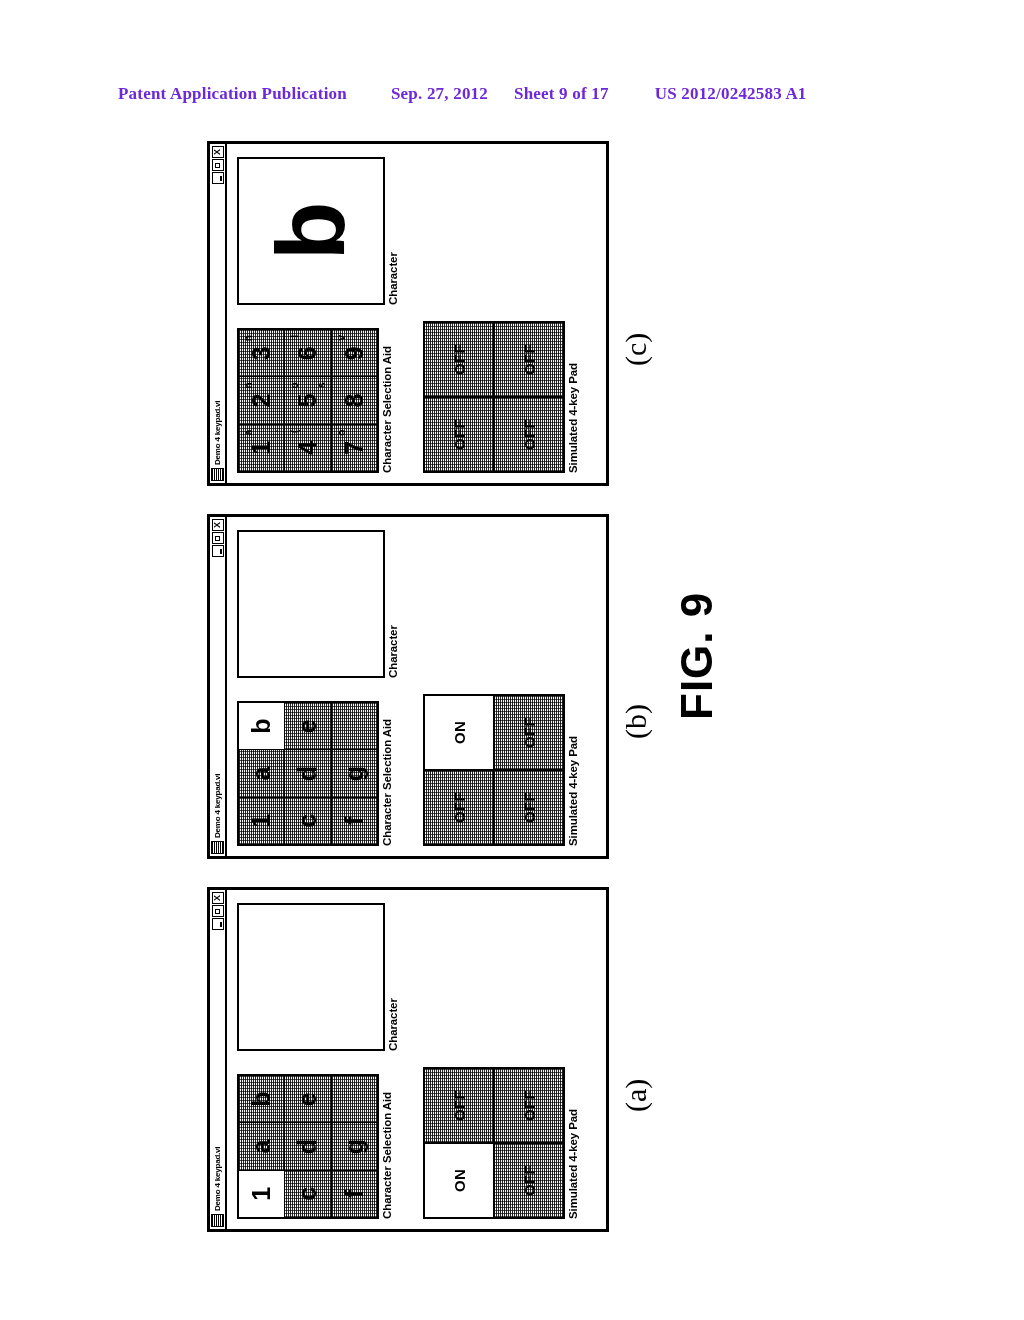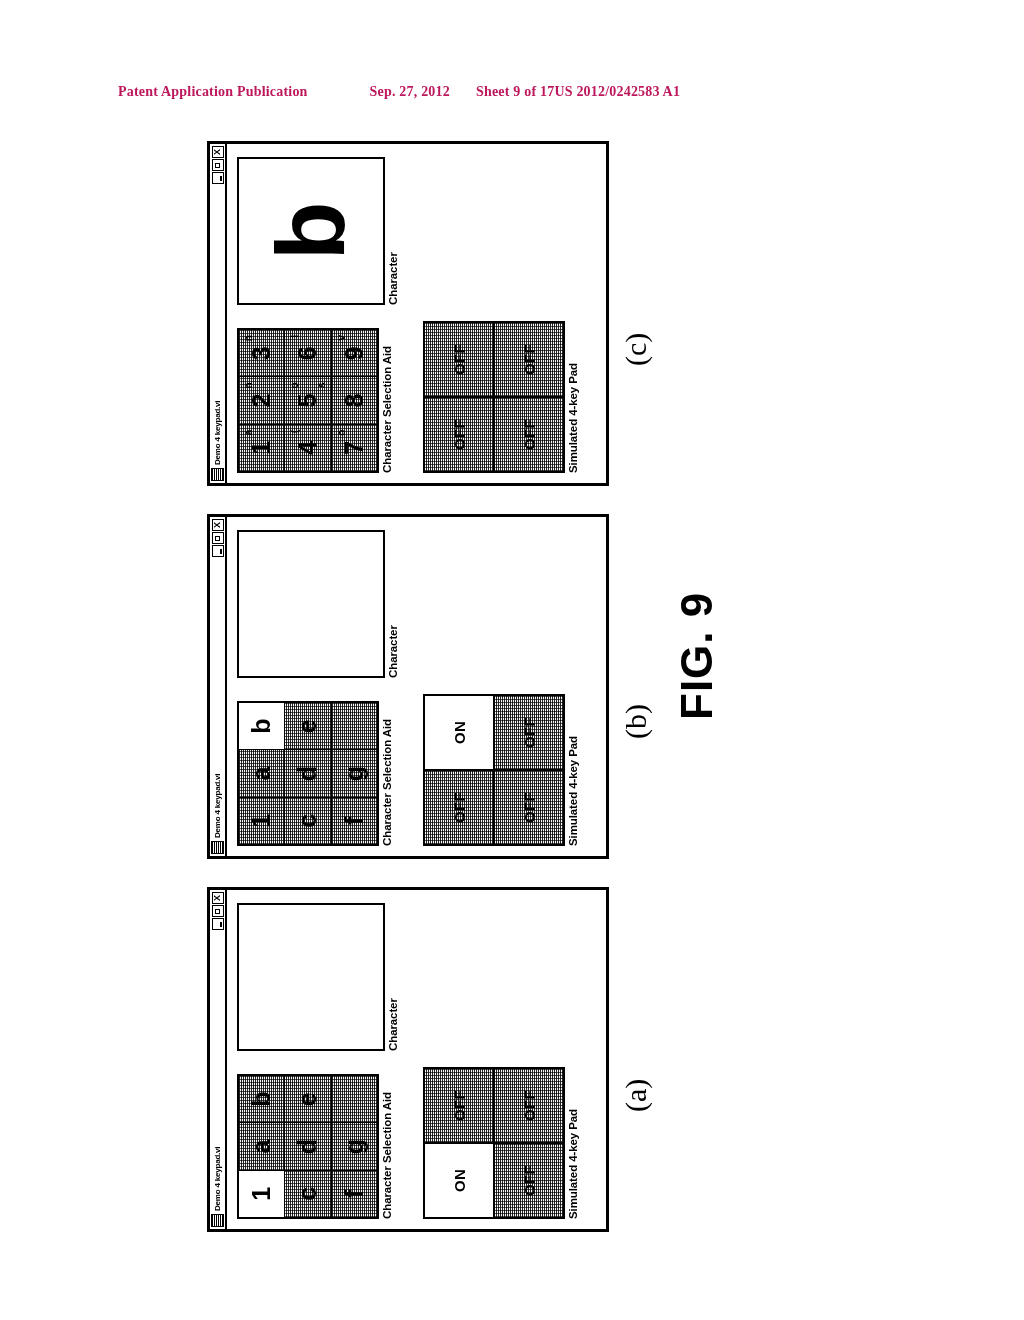--- a/index.html
+++ b/index.html
@@ -18,28 +18,28 @@
   
   .page-header {
     position: absolute;
     top: 84px;
     left: 118px;
     width: 790px;
     display: flex;
     align-items: flex-start;
     font-family: "Liberation Serif", serif;
     font-weight: bold;
-    font-size: 14px;
-    color: #be185d;
+    font-size: 17px;
+    color: #6d28d9;
     letter-spacing: 0.2px;
   }
   .page-header .hdr-pub { white-space: nowrap; }
-  .page-header .hdr-date { white-space: nowrap; margin-left: 62px; }
+  .page-header .hdr-date { white-space: nowrap; margin-left: 44px; }
   .page-header .hdr-sheet { white-space: nowrap; margin-left: 26px; }
-  .page-header .hdr-pat { white-space: nowrap; }
+  .page-header .hdr-pat { white-space: nowrap; margin-left: 46px; }
 
   
   
   #figure-stage {
     position: absolute;
     left: 0;
     top: 0;
     width: 1024px;
     height: 1320px;
   }

